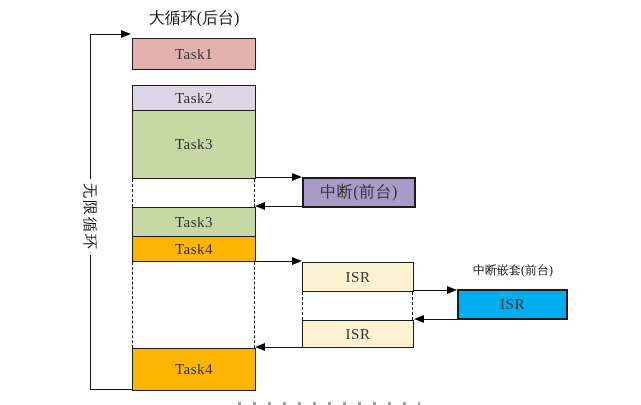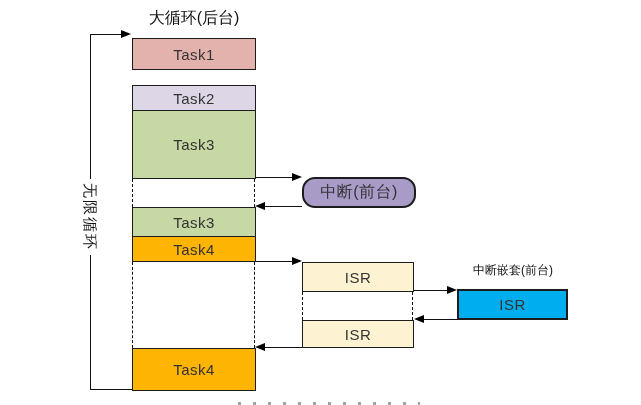--- a/index.html
+++ b/index.html
@@ -1,18 +1,18 @@
 <!DOCTYPE html>
 <html><head>
 <meta charset="utf-8">
 <style>
   html,body{margin:0;padding:0;background:#fff;}
   #canvas{
     position:relative;width:641px;height:405px;background:#ffffff;overflow:hidden;
-    font-family:Liberation Sans, sans-serif;color:#222;
+    font-family:Liberation Serif, serif;color:#222;
   }
   
   .box{
     position:absolute;box-sizing:border-box;border:1.5px solid #1c1c1c;
     display:flex;align-items:center;justify-content:center;
     font-size:15px;letter-spacing:.5px;color:#333;
   }
   
   .b-task1{left:132px;top:38px;width:124px;height:32px;}
   .b-task2{left:132px;top:85px;width:124px;height:26px;}
@@ -77,21 +77,21 @@
   <div class="box b-task4" style="background: rgb(253, 180, 2);">Task4</div>
   <div class="box b-task4b" style="background: rgb(253, 180, 2);">Task4</div>
 
   <div class="vdash" style="left:132px;top:179px;height:28px;"></div>
   <div class="vdash" style="left:254px;top:179px;height:28px;"></div>
   <div class="vdash" style="left:132px;top:262px;height:86px;"></div>
   <div class="vdash" style="left:254px;top:262px;height:86px;"></div>
 
   <div class="hline" style="left:256px;top:177px;width:38px;"></div>
   <div class="ah ah-r" style="left:292px;top:173px;"></div>
-  <div class="box b-int" style="background: rgb(168, 155, 200); border-radius: 13px;">中断(前台)</div>
+  <div class="box b-int" style="background: rgb(168, 155, 200);">中断(前台)</div>
   <div class="hline" style="left:264px;top:206px;width:38px;"></div>
   <div class="ah ah-l" style="left:255px;top:202px;"></div>
 
   <div class="hline" style="left:256px;top:261px;width:38px;"></div>
   <div class="ah ah-r" style="left:292px;top:257px;"></div>
   <div class="box b-isr1" style="background: rgb(253, 243, 211);">ISR</div>
 
   <div class="hline" style="left:413px;top:290px;width:36px;"></div>
   <div class="ah ah-r" style="left:447px;top:286px;"></div>
   <div class="nest-title">中断嵌套(前台)</div>

